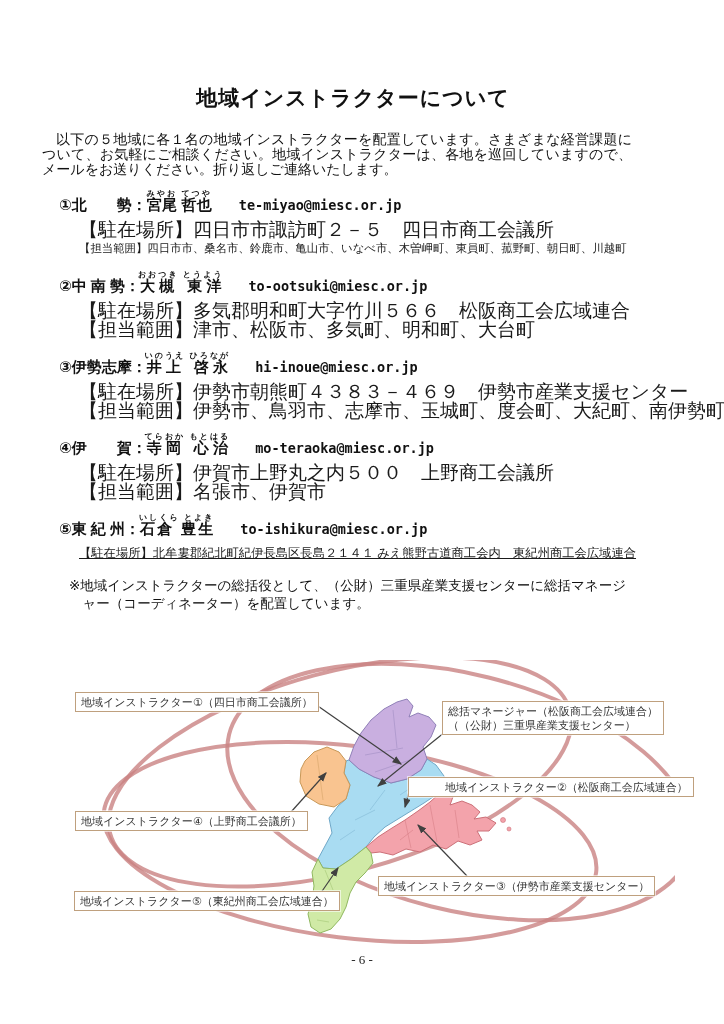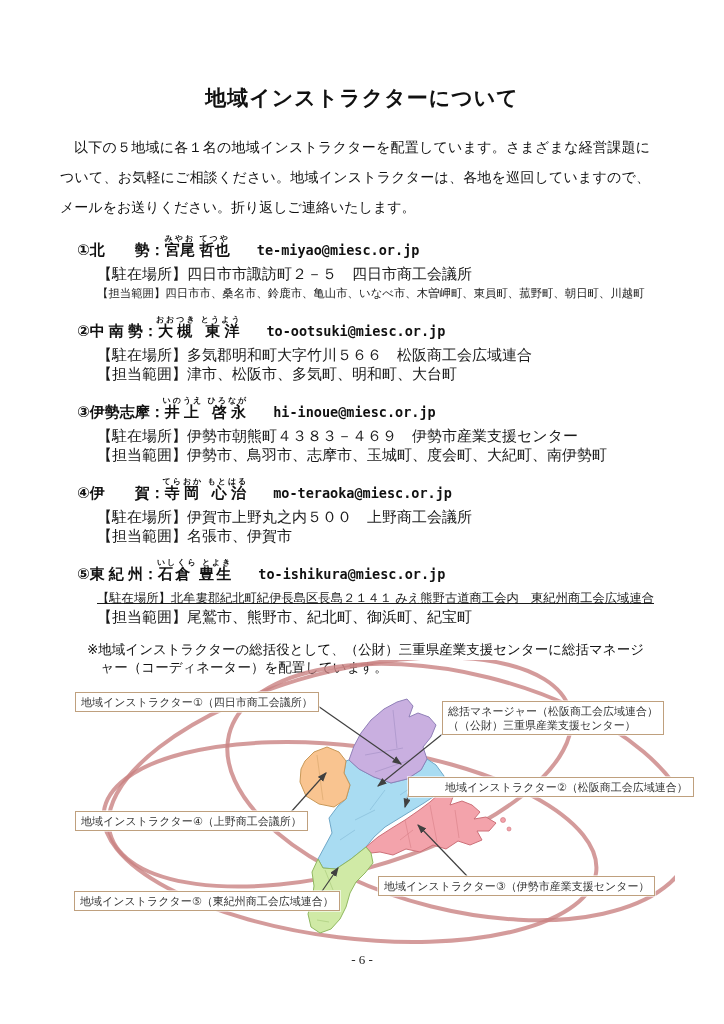--- a/index.html
+++ b/index.html
@@ -1,37 +1,37 @@
 <!DOCTYPE html>
 <html lang="ja"><head>
 <meta charset="utf-8">
 <style>
   html,body { margin:0; padding:0; }
   body {
     width:724px; height:1024px; background:#ffffff; position:relative;
     font-family:"Liberation Sans","DejaVu Sans",sans-serif; color:#111;
     overflow:hidden;
   }
-  .content { padding:84px 60px 0 60px; }
+  .content { padding:84px 60px 0 42px; }
   .doc-title {
     margin:0 0 20px 0; text-align:center;
     font-size:21px; font-weight:bold; letter-spacing:1px;
   }
   .intro {
-    width:590px; font-size:14px; line-height:30px;
+    width:590px; font-size:14px; line-height:15px;
     text-indent:1em; margin:0 0 12px 0; text-align:justify;
   }
   .sections { margin-left:17px; }
   .section { margin-bottom:12px; }
   .name-line { font-size:15px; font-weight:bold; line-height:30px; white-space:nowrap; }
   .name-line ruby rt { font-size:8px; font-weight:bold; letter-spacing:2px; text-align:center; }
   .email { margin-left:2em; font-family:"DejaVu Sans Mono","Liberation Mono",monospace; font-size:13.5px; }
   .detail {
     margin-left:20px; font-family:"Liberation Serif","DejaVu Serif",serif;
-    font-size:15px; line-height:19px; white-space:nowrap; color:#1a1a1a;
+    font-size:19px; line-height:19px; white-space:nowrap; color:#1a1a1a;
   }
   .detail.sz12 { font-size:12.3px;text-decoration:underline; }
   .detail.sz11 { font-size:11.4px; }
   .note {
     margin:14px 0 0 27px; width:556px;
     font-size:13.5px; font-weight:normal; line-height:18px;
     padding-left:1em; text-indent:-1em;
   }
   
   .map { position:absolute; left:0; top:658px; width:604px; height:300px; }
@@ -82,21 +82,20 @@
 
     <div class="section">
       <div class="name-line"><span>④伊　　賀：</span><ruby><span>寺岡 心治</span><rt>てらおか もとはる</rt></ruby><span class="email">mo-teraoka@miesc.or.jp</span></div>
       <div class="detail">【駐在場所】伊賀市上野丸之内５００　上野商工会議所</div>
       <div class="detail">【担当範囲】名張市、伊賀市</div>
     </div>
 
     <div class="section">
       <div class="name-line"><span>⑤東 紀 州：</span><ruby><span>石倉 豊生</span><rt>いしくら とよき</rt></ruby><span class="email">to-ishikura@miesc.or.jp</span></div>
       <div class="detail sz12">【駐在場所】北牟婁郡紀北町紀伊長島区長島２１４１ みえ熊野古道商工会内　東紀州商工会広域連合</div>
-      <div class="detail">【担当範囲】尾鷲市、熊野市、紀北町、御浜町、紀宝町</div>
     </div>
 
   </div>
 
   <p class="note">※地域インストラクターの総括役として、（公財）三重県産業支援センターに総括マネージャー（コーディネーター）を配置しています。</p>
 </div>
 
 <div class="map">
   <svg width="620" height="295" viewBox="0 0 620 295">
     <defs>

